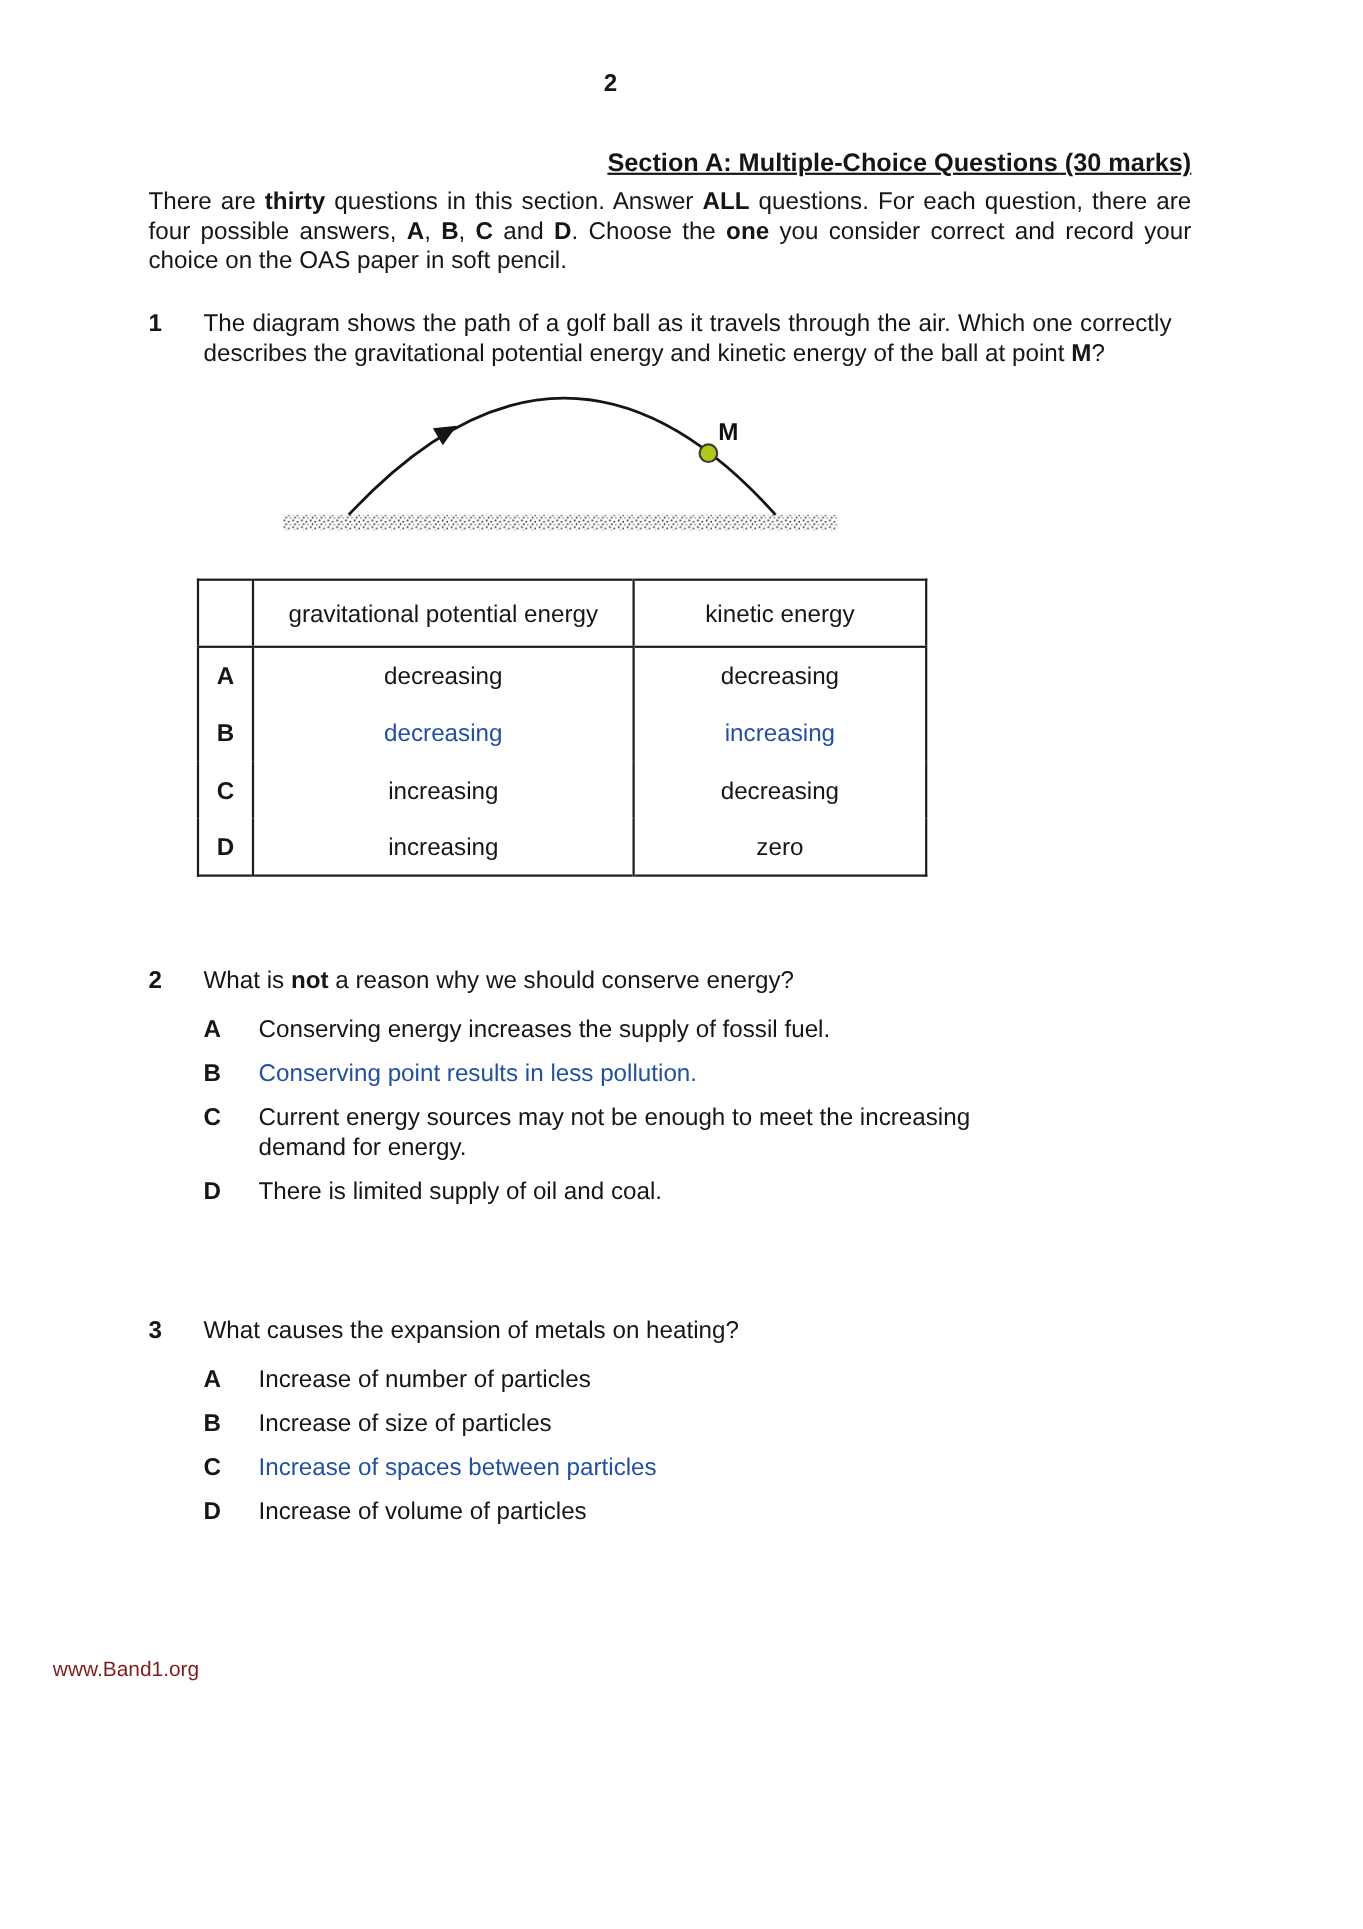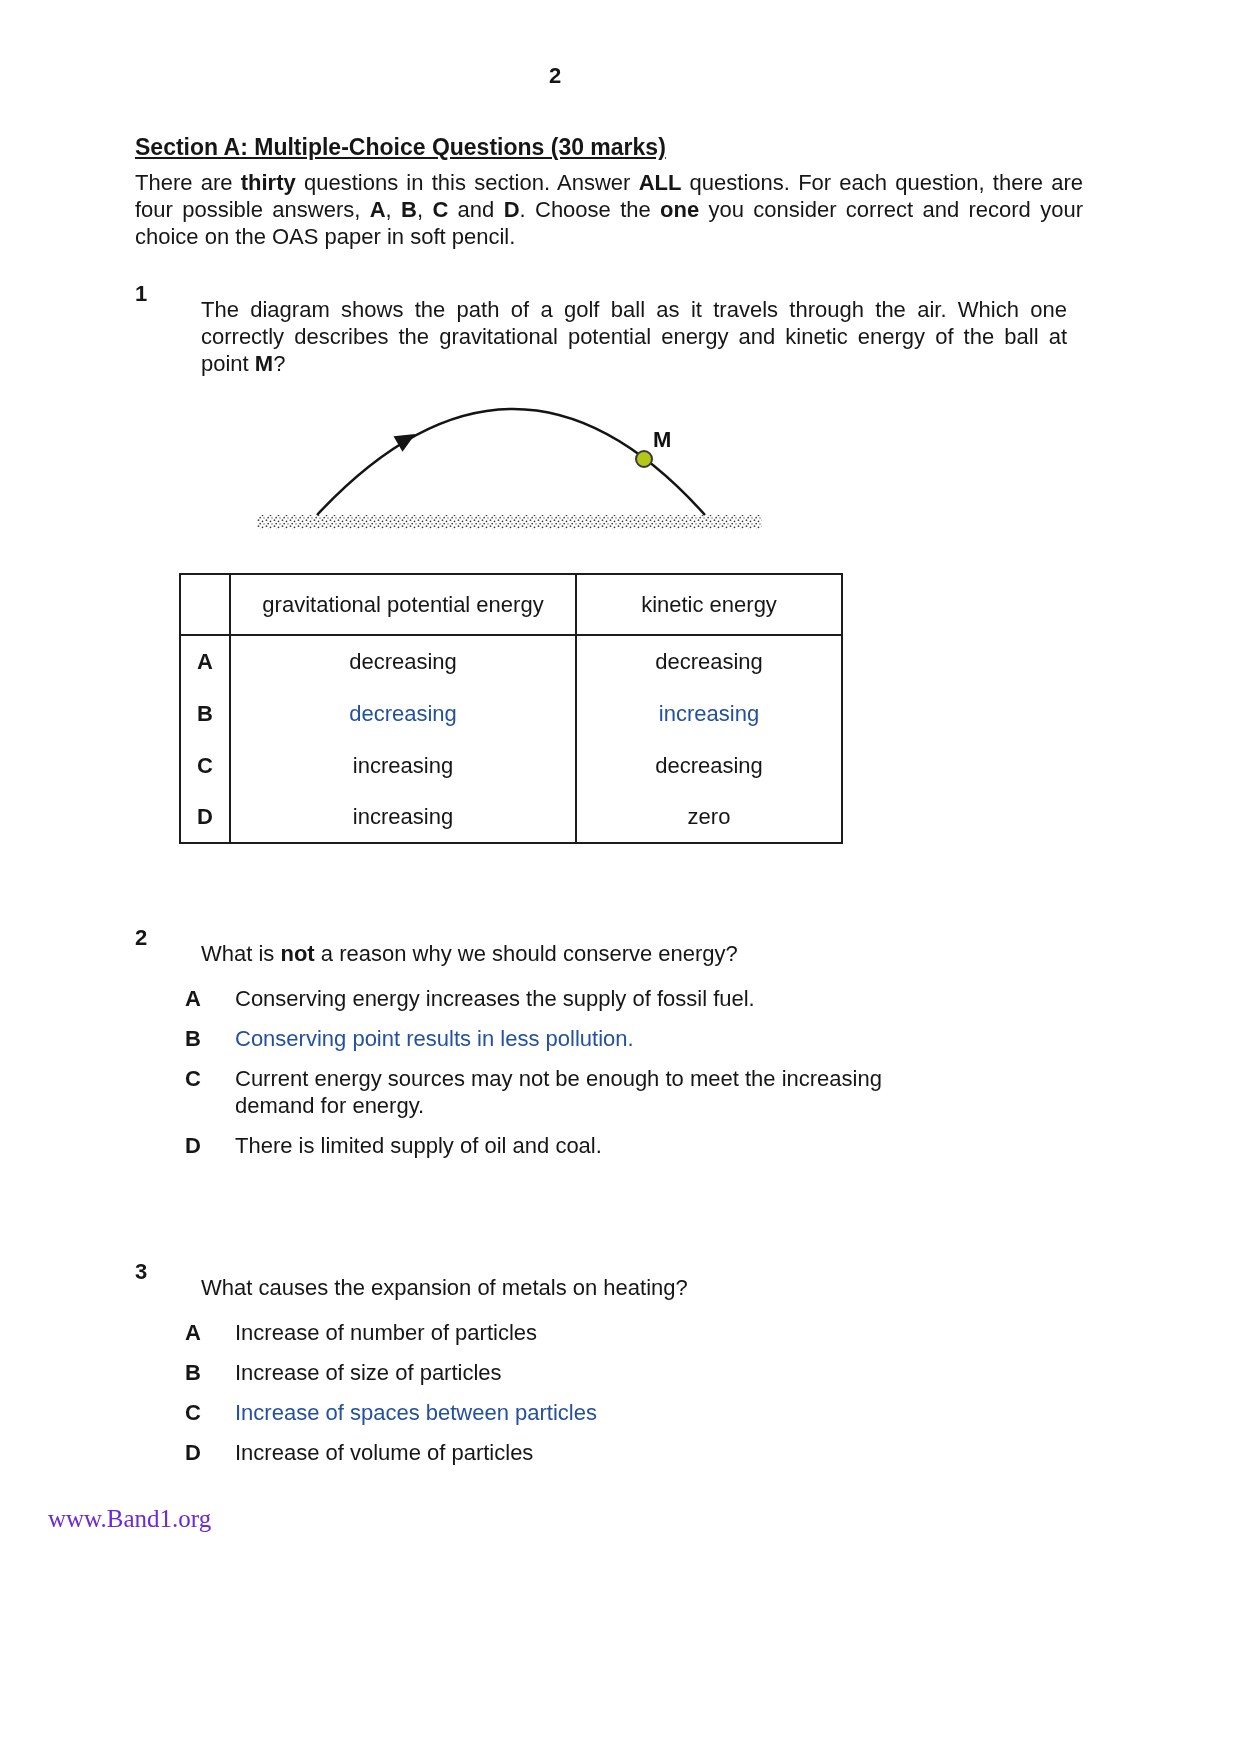--- a/index.html
+++ b/index.html
@@ -28,33 +28,34 @@
     top: 133px;
     left: 135px;
     width: 948px;
   }
   .section-title {
     font-size: 23px;
     font-weight: bold;
     text-decoration: underline;
     margin: 0 0 8px 0;
     line-height: 28px;
+    text-align: right;
   }
   .intro {
     margin: 0;
     text-align: justify;
     max-width: 948px;
   }
   .question { display: flex; }
   .q1 { margin-top: 30px; }
   .q2 { margin-top: 80px; }
   .q3 { margin-top: 86px; }
   .q-num { width: 50px; flex: none; font-weight: bold; }
   .q-body { flex: 1; min-width: 0; }
-  .q-text { margin: 16px; text-align: justify; max-width: 880px; }
+  .q-text { margin: 0; text-align: justify; max-width: 880px; }
   .diagram-wrap { margin: 12px 0 24px 72px; width: 505px; }
   .diagram-svg text { font-family: "Liberation Sans", sans-serif; font-weight: bold; font-size: 22px; fill:#111; }
 
   table.answer-table {
     border-collapse: collapse;
     border: 2px solid #1c1c1c;
     margin-left: -6px;
   }
   .answer-table col.c-letter { width: 50px; }
   .answer-table col.c-gpe { width: 346px; }
@@ -83,23 +84,23 @@
 
   .footer-code {
     position: absolute;
     top: 1478px; left: 0;
     width: 1110px;
     text-align: center;
   }
   .watermark {
     position: absolute;
     top: 1505px; left: 48px;
-    font-family: Liberation Serif, serif;
-    font-size: 25px;
-    color: #6d28d9;
+    font-family: Liberation Sans, sans-serif;
+    font-size: 19px;
+    color: #7f1d1d;
   }
 </style>
 </head>
 <body>
 
 <div class="page">
 
   <div class="page-number">2</div>
 
   <div class="content">

